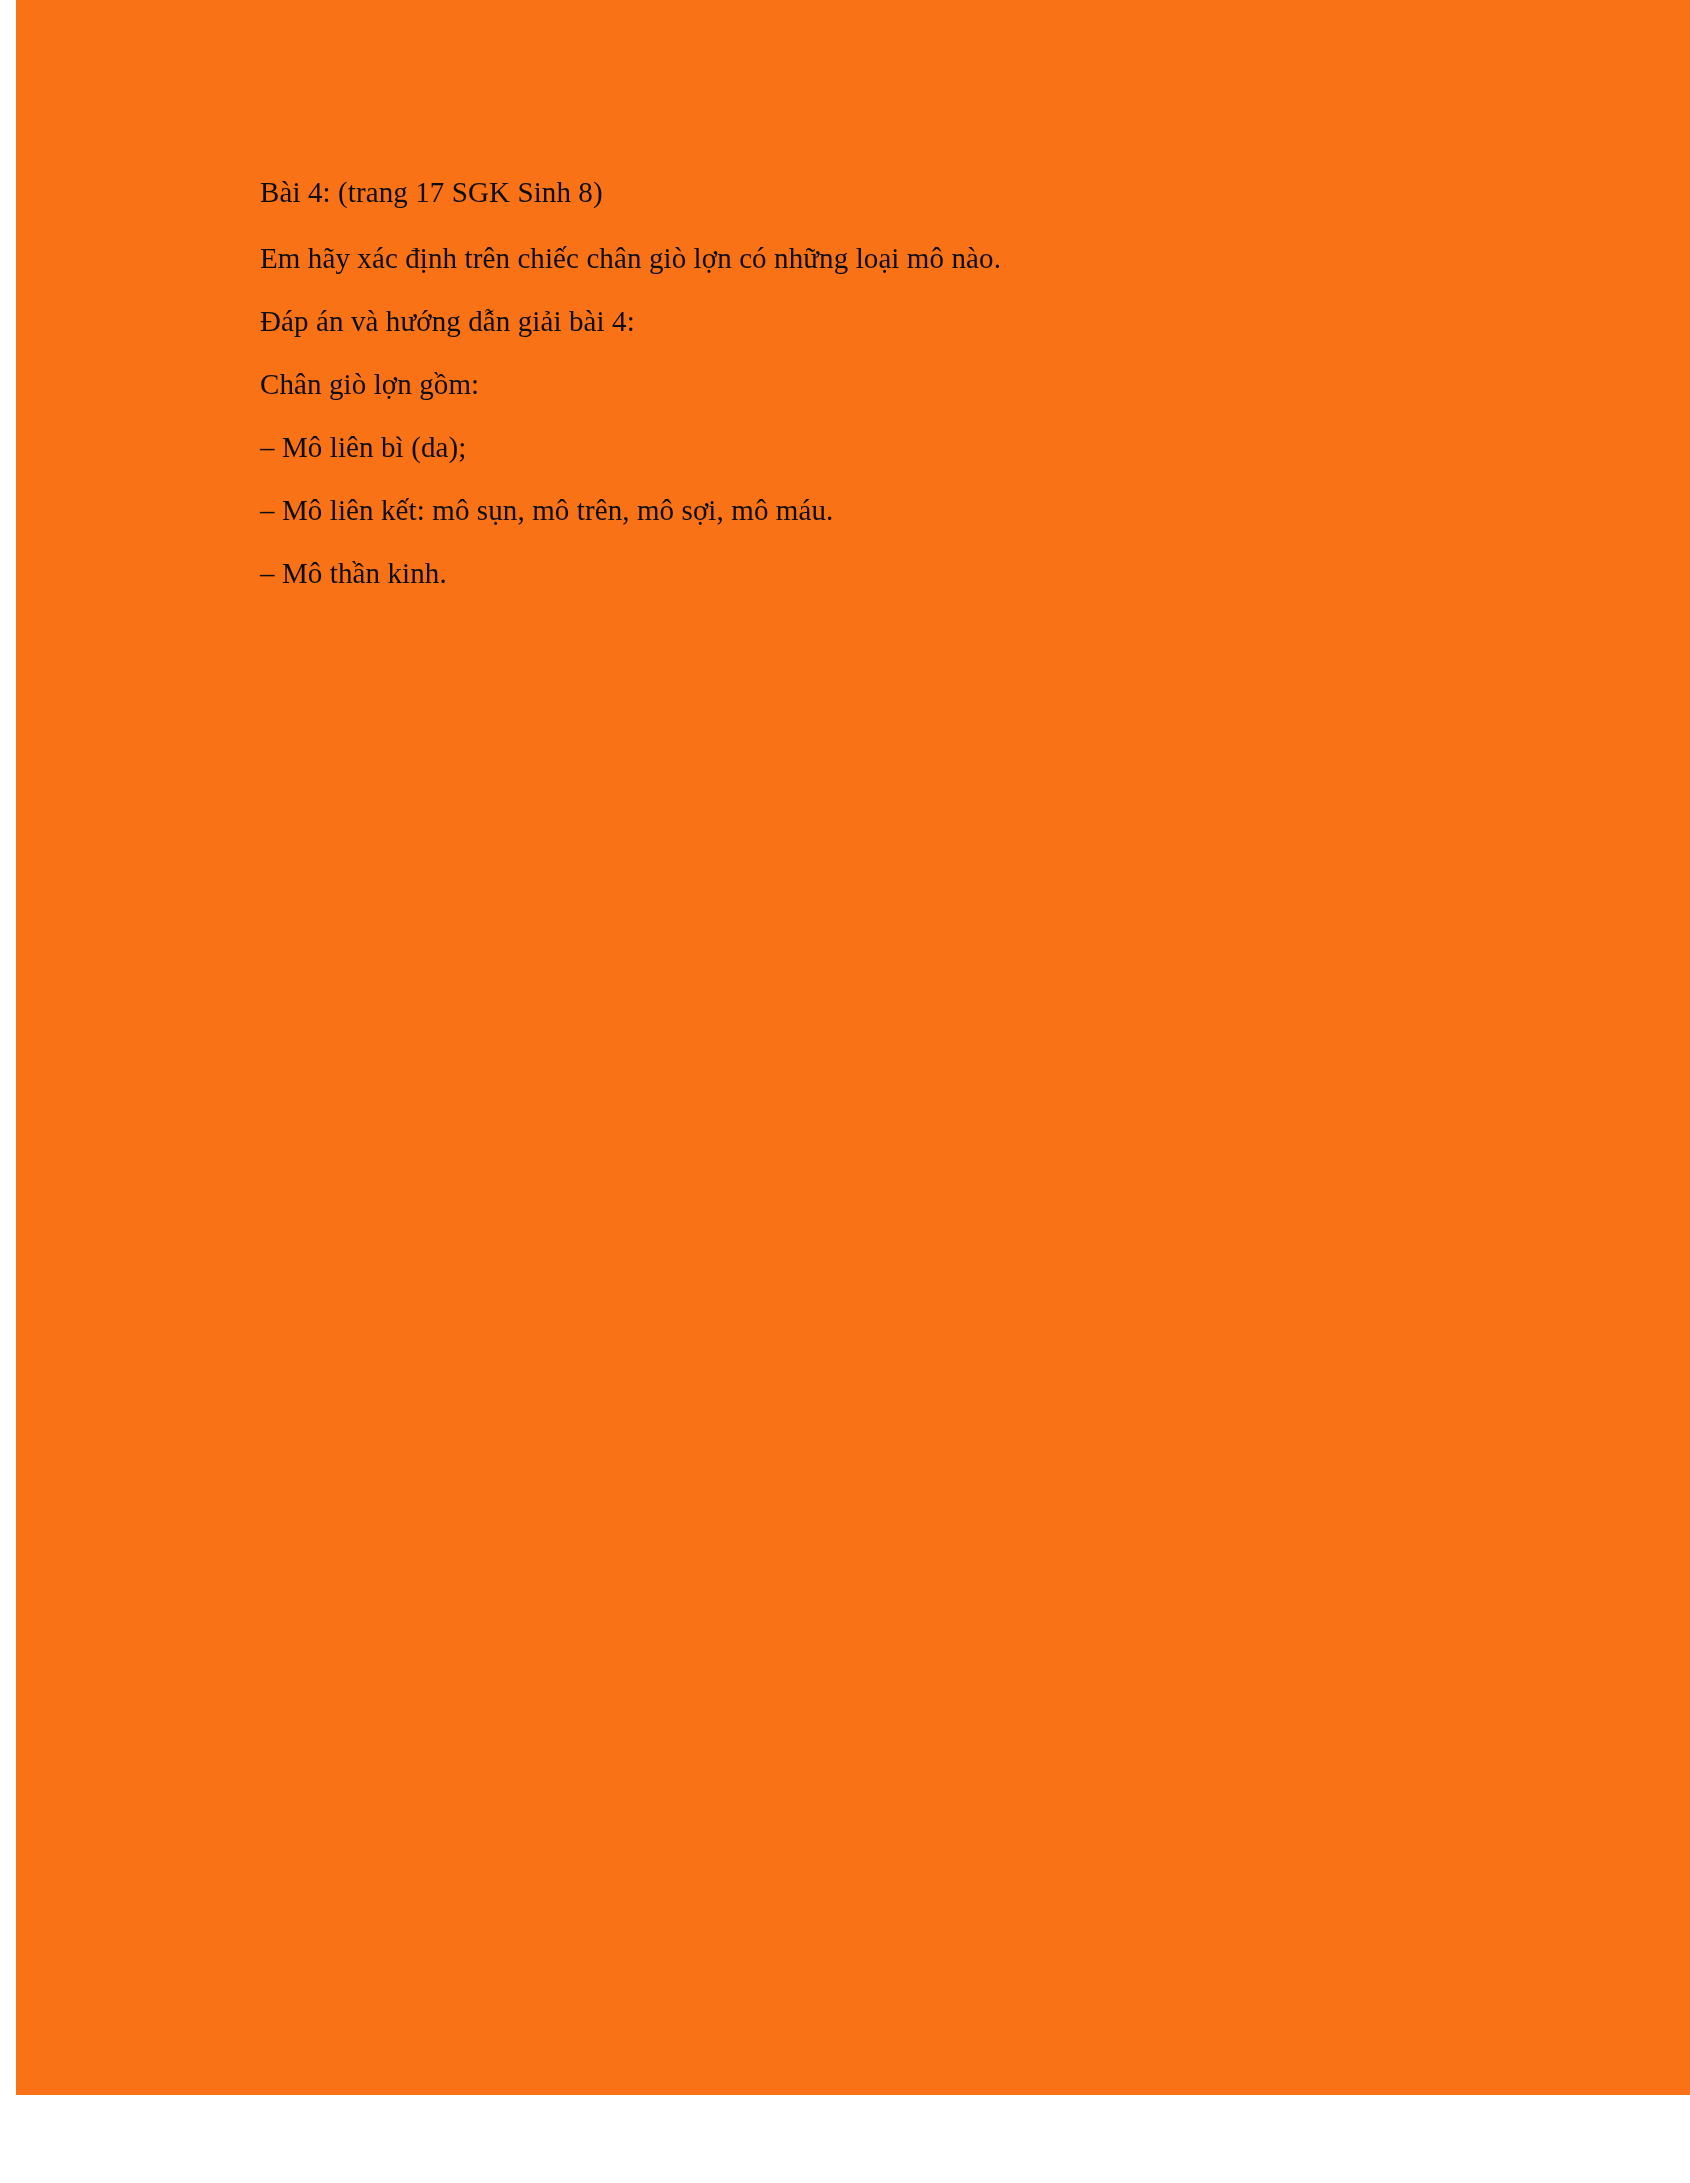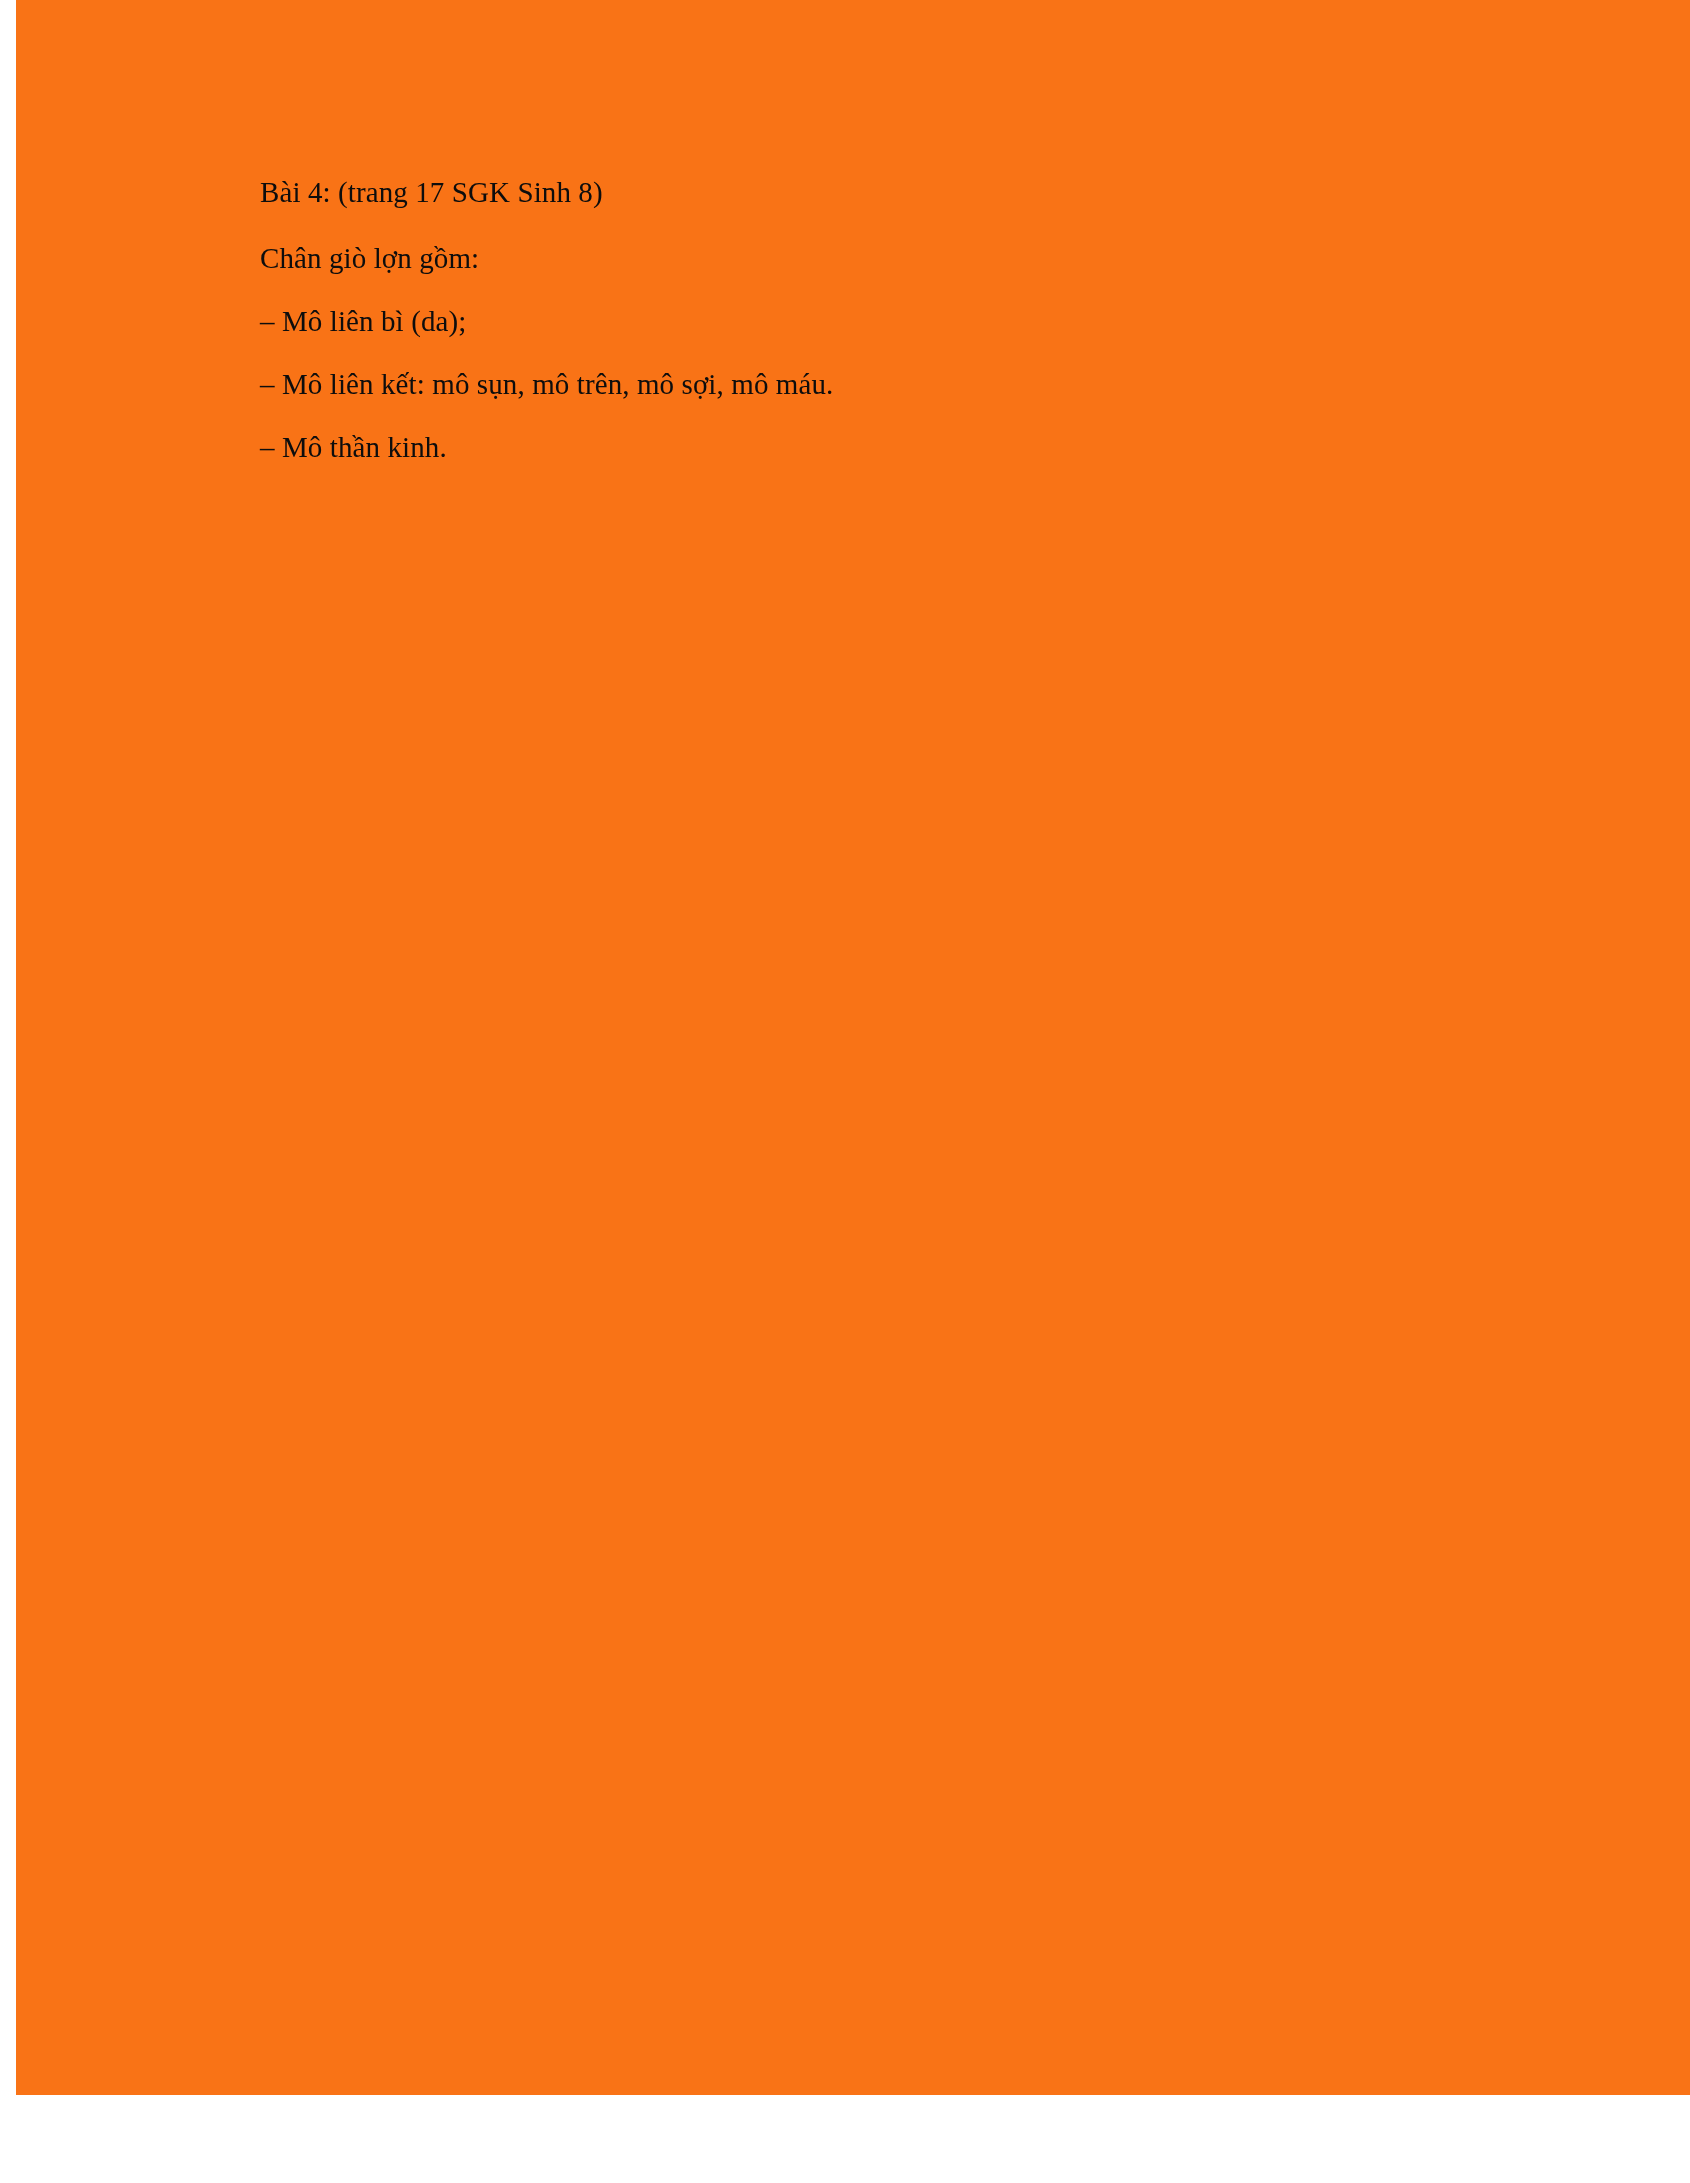--- a/index.html
+++ b/index.html
@@ -51,21 +51,23 @@
   }
 </style>
 </head>
 <body>
 
 <div class="page">
   <div class="content">
 
     <p class="para first">Bài 4: (trang 17 SGK Sinh 8)</p>
 
+    <p class="para">Em hãy xác định trên chiếc chân giò lợn có những loại mô nào.</p>
 
+    <p class="para">Đáp án và hướng dẫn giải bài 4:</p>
 
     <p class="para">Chân giò lợn gồm:</p>
 
     <p class="para list-item">– Mô liên bì (da);</p>
 
     <p class="para list-item">– Mô liên kết: mô sụn, mô trên, mô sợi, mô máu.</p>
 
 
     <p class="para list-item">– Mô thần kinh.</p>
 

